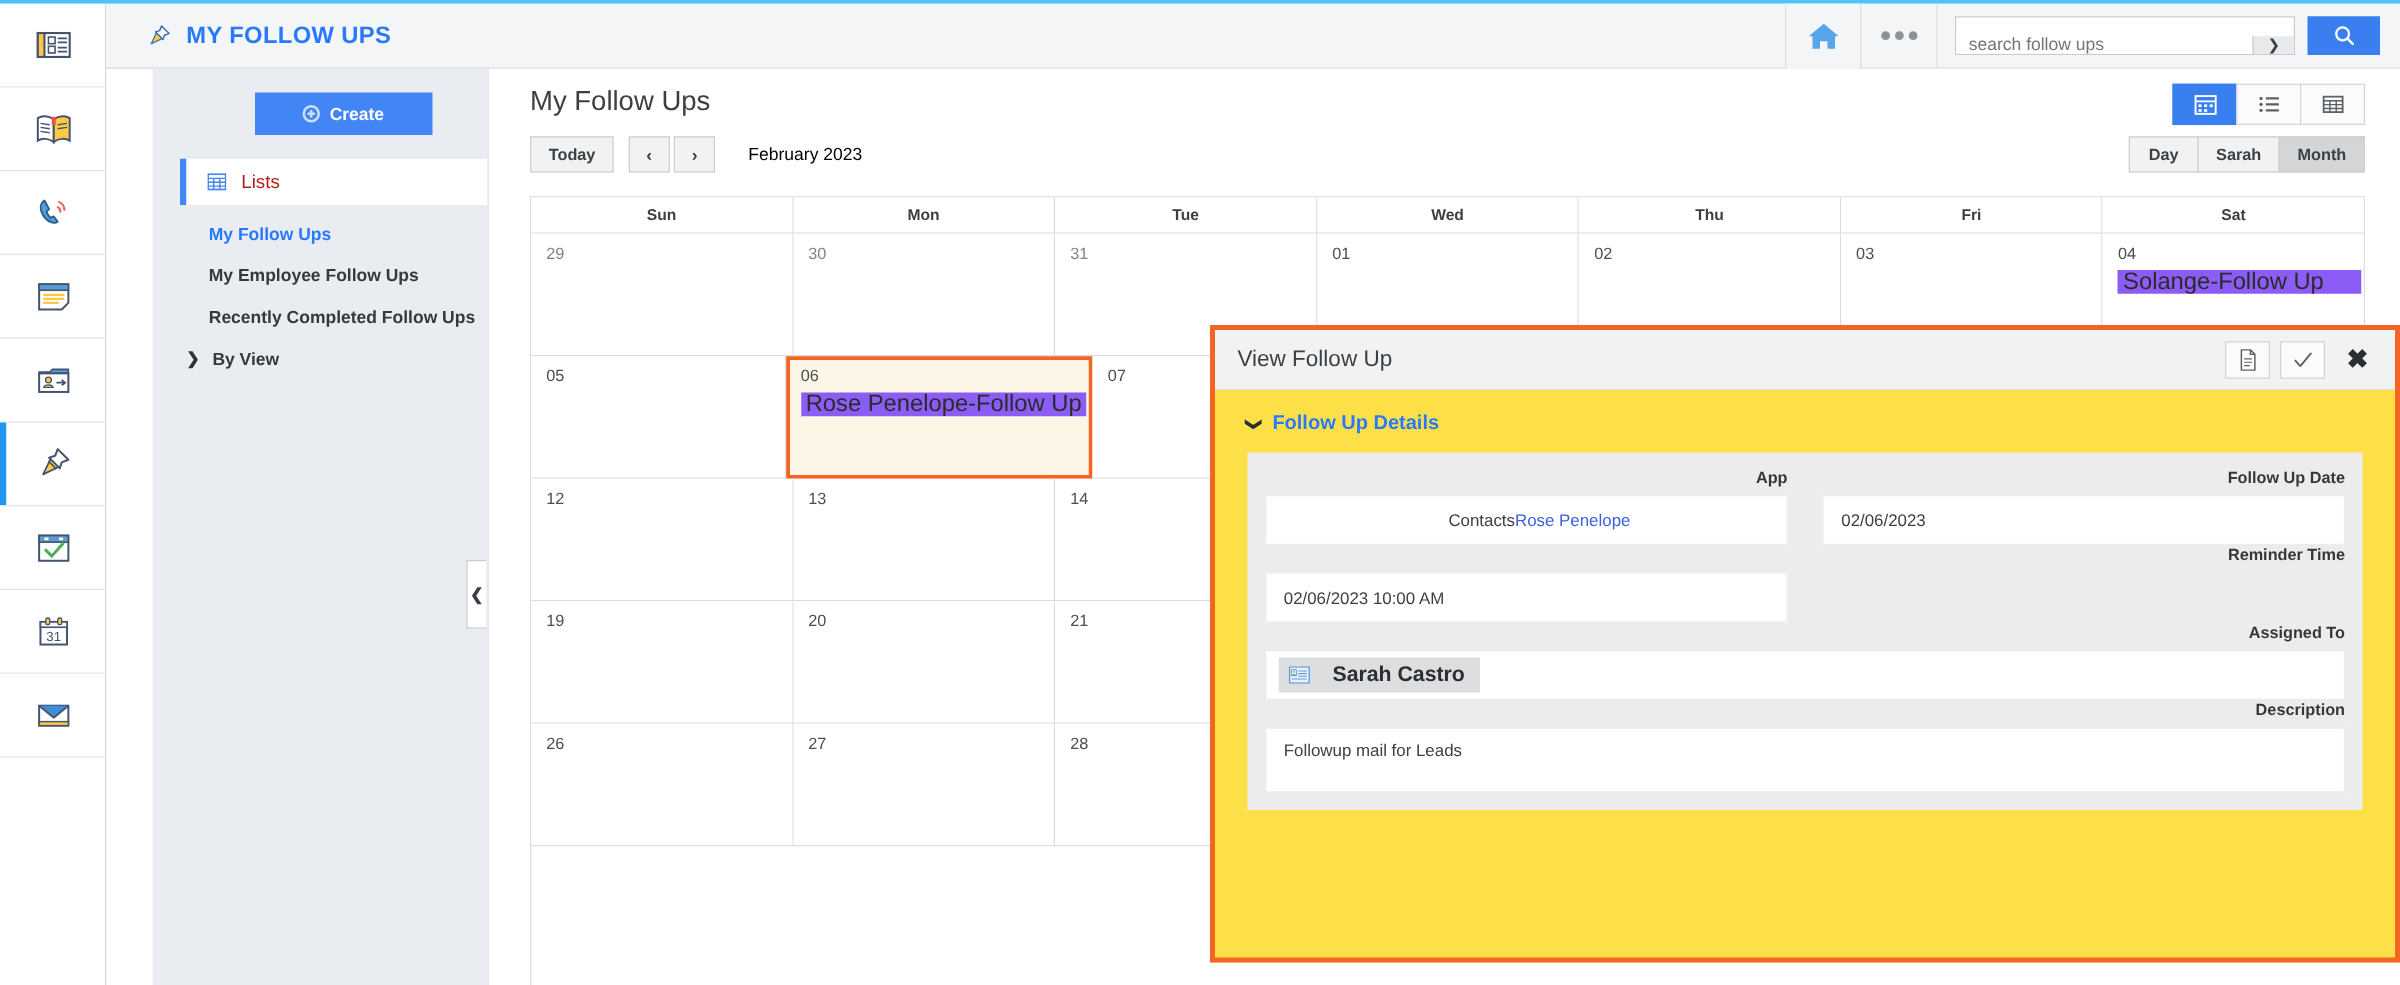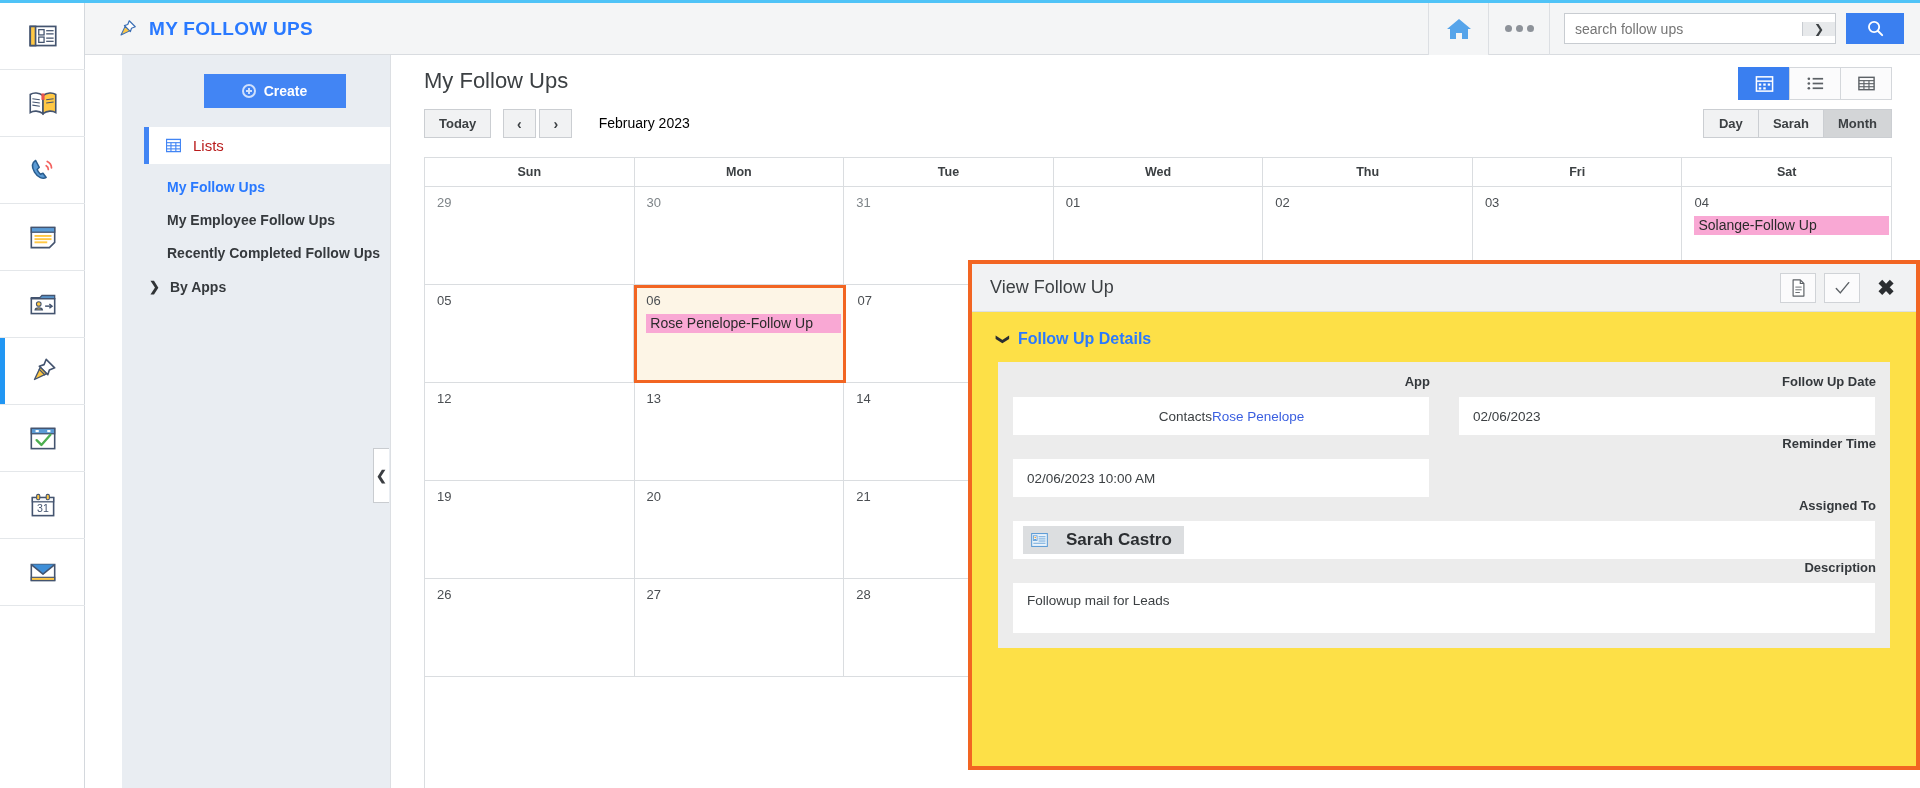--- a/index.html
+++ b/index.html
@@ -50,21 +50,21 @@
     border-left: 1px solid #dcdfe3;
   }
   .hdr-btn.home { background: #f4f5f6; }
   .dots-btn {
     width: 62px; height: 52px; display: flex; align-items: center; justify-content: center;
     border-left: 1px solid #dcdfe3; border-right: 1px solid #dcdfe3; gap: 4px;
   }
   .dot { width: 7px; height: 7px; border-radius: 50%; background: #8d9299; }
   .search-wrap { display: flex; align-items: center; padding: 0 16px 0 14px; }
   .search-box {
-    display: flex; align-items: center; height: 31px;
+    display: flex; align-items: flex-end; height: 31px;
     border: 1px solid #c8ccd1; background: #fff; width: 272px;
   }
   .search-input {
     border: 0; outline: 0; flex: 1; font-size: 14px; color: #9aa0a6;
     padding: 0 10px; font-family: "Liberation Sans", sans-serif; background: #fff;
   }
   .search-caret {
     width: 33px; background: #e7e9eb; border-left: 1px solid #c8ccd1;
     display: flex; align-items: center; justify-content: center;
     font-size: 12px; color: #3c4043;
@@ -187,22 +187,22 @@
   .cal-cell {
     flex: 1; border-right: 1px solid #dadde0; border-bottom: 1px solid #dadde0;
     position: relative; background: #fff; padding: 8px 0 0 12px;
   }
   .cal-cell .daynum { font-size: 13px; color: #4a4e52; }
   .cal-cell.muted .daynum { color: #7e8488; }
   .cal-cell.selected {
     background: #fdf5e6; border: 3px solid #f26522; padding: 5px 0 0 9px;
   }
   .event {
-    margin-top: 6px; margin-right: 2px; background: #f9a8d4; color: #2b2b2b;
-    font-size: 14px; line-height: 17px; padding: 1px 4px; white-space: nowrap;
+    margin-top: 6px; margin-right: 2px; background: #8b5cf6; color: #2b2b2b;
+    font-size: 19px; line-height: 17px; padding: 1px 4px; white-space: nowrap;
     overflow: hidden;
   }
 
   
   .modal {
     position: absolute; left: 968px; top: 260px; width: 952px; height: 510px;
     border: 4px solid #f26522; background: #fde047; z-index: 10;
   }
   .modal-head {
     height: 48px; background: #f1f2f3; border-bottom: 1px solid #dcdfe3;
@@ -399,21 +399,21 @@
       </svg>
       <span class="lbl">Lists</span>
     </div>
 
     <div class="nav-sub sel">My Follow Ups</div>
     <div class="nav-sub">My Employee Follow Ups</div>
     <div class="nav-sub">Recently Completed Follow Ups</div>
 
     <div class="nav-byapps">
       <span class="chev-r">❯</span>
-      <span>By Apps</span>
+      <span>By View</span>
     </div>
   </div>
 
   <div class="collapse-handle">❮</div>
 
   <div class="main">
 
     <div class="page-title">My Follow Ups</div>
 
     <div class="viewtoggle">

